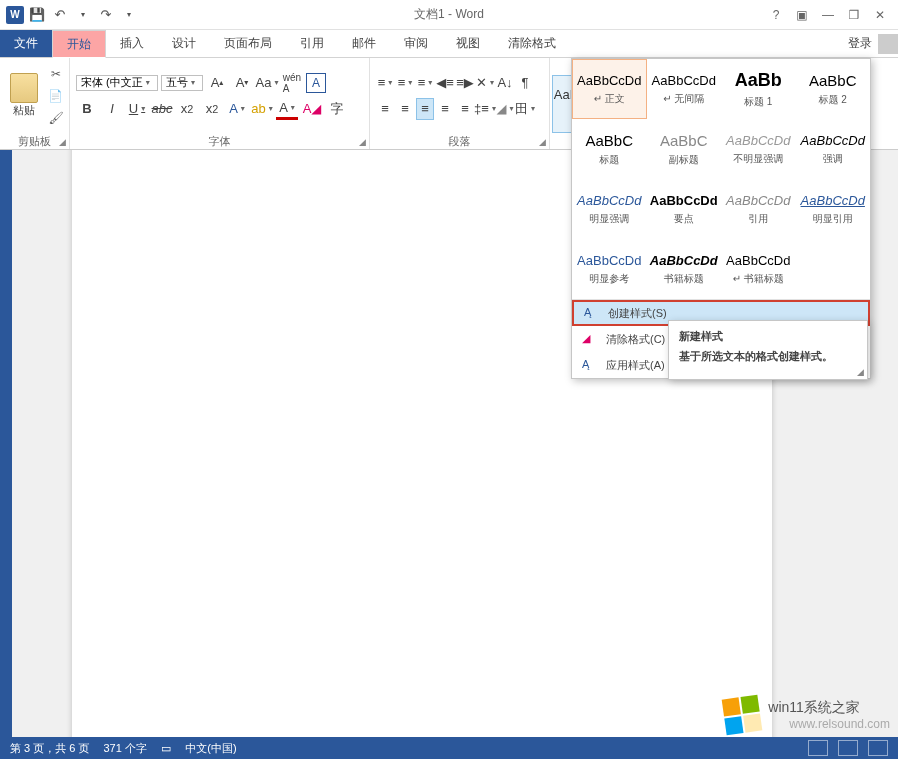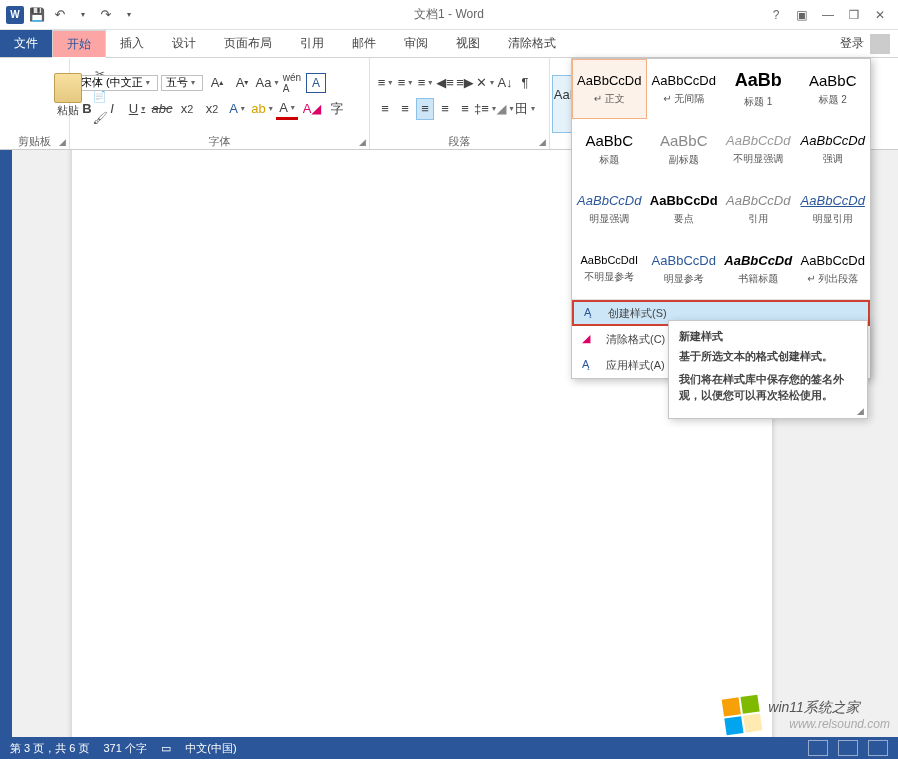--- a/index.html
+++ b/index.html
@@ -10,31 +10,31 @@
 .word-icon { width: 18px; height: 18px; background: #2b579a; color: #fff; font-size: 10px; font-weight: bold; display: flex; align-items: center; justify-content: center; border-radius: 2px; }
 .qat-btn { width: 20px; height: 20px; display: flex; align-items: center; justify-content: center; color: #555; font-size: 13px; cursor: pointer; }
 .title-text { position: absolute; left: 50%; transform: translateX(-50%); font-size: 12px; color: #666; }
 .win-controls { margin-left: auto; display: flex; gap: 2px; padding-right: 6px; }
 .win-btn { width: 24px; height: 24px; display: flex; align-items: center; justify-content: center; color: #666; font-size: 12px; }
 
 .tabs-row { height: 28px; background: #fff; display: flex; align-items: stretch; border-bottom: 1px solid #d4d4d4; }
 .tab { padding: 0 14px; font-size: 12px; color: #444; display: flex; align-items: center; cursor: pointer; }
 .tab.file { background: #2b579a; color: #fff; }
 .tab.active { color: #2b579a; border: 1px solid #d4d4d4; border-bottom: 1px solid #fff; background: #fca5a5; margin-bottom: -1px; }
-.login { margin-left: auto; font-size: 12px; color: #444; display: flex; align-items: center; gap: 6px; padding-right: 8px; }
+.login { margin-left: auto; font-size: 12px; color: #444; display: flex; align-items: center; gap: 6px; }
 .avatar { width: 20px; height: 20px; background: #ccc; }
 
 .ribbon { height: 92px; background: #fff; display: flex; border-bottom: 1px solid #ccc; box-shadow: 0 1px 2px rgba(0,0,0,0.08); }
 .group { border-right: 1px solid #e1e1e1; display: flex; flex-direction: column; }
 .group-body { flex: 1; display: flex; align-items: center; padding: 4px 6px; gap: 4px; }
 .group-label { height: 16px; font-size: 11px; color: #666; text-align: center; display: flex; align-items: center; justify-content: center; position: relative; }
 .group-launcher { position: absolute; right: 3px; bottom: 2px; font-size: 9px; color: #888; }
 
 .clip-col { display: flex; flex-direction: column; align-items: center; gap: 2px; }
-.paste-big { width: 36px; height: 48px; display: flex; flex-direction: column; align-items: center; justify-content: center; font-size: 11px; color: #444; margin-left: 44px; }
+.paste-big { width: 36px; height: 48px; display: flex; flex-direction: column; align-items: center; justify-content: center; font-size: 11px; color: #444; }
 .clip-icon { width: 28px; height: 30px; background: linear-gradient(#f8e0a0,#e6c980); border: 1px solid #c0a050; border-radius: 2px; position: relative; }
 .small-btns { display: flex; flex-direction: column; gap: 2px; }
 .sbtn { width: 20px; height: 20px; display: flex; align-items: center; justify-content: center; font-size: 12px; color: #555; }
 
 .font-col { display: flex; flex-direction: column; gap: 4px; }
 .font-row { display: flex; align-items: center; gap: 3px; }
 .combo { height: 16px; border: 1px solid #c0c0c0; background: #fff; font-size: 11px; display: flex; align-items: center; padding: 0 4px; }
 .font-name { width: 82px; }
 .font-size { width: 42px; }
 .ddarrow { font-size: 8px; color: #666; margin-left: 3px; }
@@ -75,21 +75,21 @@
 
 .tooltip { position: absolute; left: 668px; top: 320px; width: 200px; background: #fff; border: 1px solid #c6c6c6; box-shadow: 2px 2px 8px rgba(0,0,0,0.2); padding: 8px 10px; font-size: 11px; color: #444; z-index: 51; }
 .tooltip .tt-title { font-weight: bold; margin-bottom: 4px; }
 .tooltip p { margin-bottom: 6px; line-height: 1.5; font-weight: bold; }
 .tooltip .tt-corner { position: absolute; right: 3px; bottom: 2px; font-size: 9px; color: #888; }
 
 .statusbar { position: absolute; left: 0; right: 0; bottom: 0; height: 22px; background: #2b579a; color: #fff; display: flex; align-items: center; font-size: 11px; padding: 0 10px; gap: 14px; }
 .sb-right { margin-left: auto; display: flex; align-items: center; gap: 10px; }
 .sb-btn { width: 20px; height: 16px; border: 1px solid rgba(255,255,255,0.5); }
 
-.watermark { position: absolute; right: 8px; bottom: 26px; display: flex; align-items: center; gap: 8px; z-index: 60; font-style: italic; }
+.watermark { position: absolute; right: 8px; bottom: 26px; display: flex; align-items: center; gap: 8px; z-index: 60; }
 .wm-logo { width: 36px; height: 36px; display: grid; grid-template-columns: 1fr 1fr; grid-template-rows: 1fr 1fr; gap: 2px; transform: rotate(-8deg); }
 .wm-logo div:nth-child(1){ background:#f7a008; } .wm-logo div:nth-child(2){ background:#7fba00; } .wm-logo div:nth-child(3){ background:#00a4ef; } .wm-logo div:nth-child(4){ background:#ffb900; opacity:.3; }
 .wm-text { font-size: 14px; color: #555; }
 .wm-sub { font-size: 12px; color: #aaa; margin-left: 21px; }
 </style>
 </head>
 <body>
 
 <div class="titlebar">
   <div class="qat">
@@ -298,34 +298,30 @@
       </div>
       <div class="g-tile">
         <div class="g-prev" style="font-style:italic;color:#888;">AaBbCcDd</div>
         <div class="g-name">引用</div>
       </div>
       <div class="g-tile">
         <div class="g-prev" style="font-style:italic;color:#2b579a;text-decoration:underline;">AaBbCcDd</div>
         <div class="g-name">明显引用</div>
       </div>
       <div class="g-tile">
-        <div class="g-prev" style="font-size:11px;">AaBbCcDdI</div>
-        <div class="g-name">不明显参考</div>
-      </div>
-      <div class="g-tile">
         <div class="g-prev" style="color:#2b579a;">AaBbCcDd</div>
         <div class="g-name">明显参考</div>
       </div>
       <div class="g-tile">
         <div class="g-prev" style="font-style:italic;font-weight:bold;">AaBbCcDd</div>
         <div class="g-name">书籍标题</div>
       </div>
       <div class="g-tile">
         <div class="g-prev" style="">AaBbCcDd</div>
-        <div class="g-name">↵ 列出段落</div>
+        <div class="g-name">↵ 书籍标题</div>
       </div>
     </div>
   <div class="gallery-menu">
     <div class="gm-item hl">
       <span class="gm-icon">Ą</span>
       <span>创建样式(S)</span>
     </div>
     <div class="gm-item">
       <span class="gm-icon" style="color:#d06;">◢</span>
       <span>清除格式(C)</span>
@@ -333,21 +329,20 @@
     <div class="gm-item">
       <span class="gm-icon">Ą</span>
       <span>应用样式(A)</span>
     </div>
   </div>
 </div>
 
 <div class="tooltip">
   <div class="tt-title">新建样式</div>
   <p>基于所选文本的格式创建样式。</p>
-  <p>我们将在样式库中保存您的签名外观，以便您可以再次轻松使用。</p>
   <div class="tt-corner">◢</div>
 </div>
 
 <div class="statusbar">
   <span>第 3 页，共 6 页</span>
   <span>371 个字</span>
   <span>▭</span>
   <span>中文(中国)</span>
   <div class="sb-right">
     <div class="sb-btn"></div>

